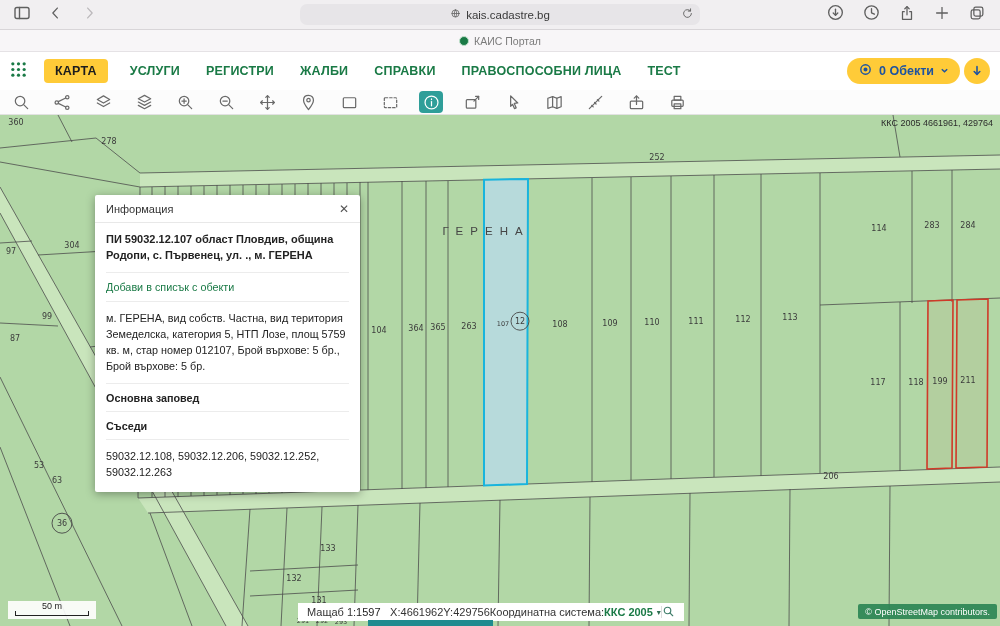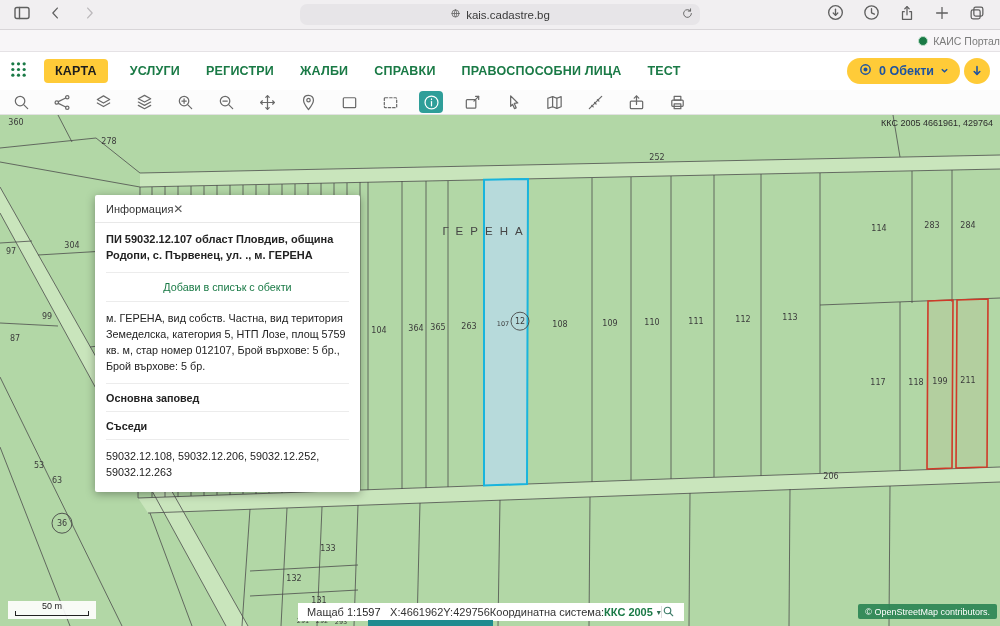--- a/index.html
+++ b/index.html
@@ -13,21 +13,21 @@
   .chrome svg { stroke:#5f5f5f; fill:none; stroke-width:1.4; stroke-linecap:round; stroke-linejoin:round; }
   .chrome-left { display:flex; gap:15px; padding-left:12px; align-items:center; width:270px; }
   .urlbar { margin:0 auto; width:400px; height:21px; background:#e7e5e8; border-radius:7px;
             display:flex; align-items:center; justify-content:center; gap:5px;
             font-size:11.5px; color:#3a3a3a; position:relative; }
   .urlbar .reload { position:absolute; right:6px; top:3px; }
   .chrome-right { display:flex; gap:17px; padding-right:14px; width:270px; justify-content:flex-end; align-items:center; }
 
   .tabstrip { position:absolute; left:0; top:30px; width:1000px; height:22px;
               background:#f8f6f8; border-bottom:1px solid #e5e2e5;
-              display:flex; align-items:center; justify-content:flex-end; gap:5px;
+              display:flex; align-items:center; justify-content:center; gap:5px;
               font-size:10.5px; color:#7b7b7b; }
   .favicon { width:10px; height:10px; border-radius:50%; background:var(--green); display:inline-block; border:1.5px solid #bfe0cb; }
 
   
   .navbar { position:absolute; left:0; top:52px; width:1000px; height:38px; background:#fff;
             display:flex; align-items:center; padding:0 10px; }
   .nav-item { color:var(--green); font-weight:bold; font-size:12.5px; margin:12px 13px;
               letter-spacing:.2px; white-space:nowrap; cursor:pointer; }
   .nav-item.active { background:var(--yellow); color:#1d1d1d; padding:5px 11px; border-radius:4px; margin:16px 9px; }
   .objects-group { margin-left:auto; display:flex; align-items:center; gap:4px; }
@@ -55,26 +55,26 @@
   .sel-parcel { fill:var(--cyanfill); fill-opacity:.88; stroke:var(--cyan); stroke-width:2; }
   .parcel-label { font:8px "DejaVu Sans",sans-serif; fill:#3b3b3b; text-anchor:middle; }
   .parcel-label.small { font-size:6.5px; }
   .parcel-circle { fill:none; stroke:#474747; stroke-width:0.9; }
   .region-label { font-size:11.5px; letter-spacing:7px; fill:#454545; text-anchor:middle; }
   .crs-overlay { position:absolute; right:7px; top:3px; font-size:9px; color:#2c2c2c; }
 
   
   .popup { position:absolute; left:95px; top:195px; width:265px; background:#fff;
            border-radius:2px; box-shadow:0 2px 10px rgba(0,0,0,.35); font-size:10.8px; color:#222; }
-  .popup-header { display:flex; justify-content:flex-start; align-items:center;
+  .popup-header { display:flex; justify-content:space-between; align-items:center;
                   padding:8px 11px 7px; font-size:11px; color:#333; border-bottom:1px solid #e8e8e8; }
   .popup-close { cursor:pointer; color:#555; font-size:12px; line-height:1; }
   .popup-body { padding:9px 11px 10px; }
   .p-title { font-weight:bold; font-size:11px; line-height:1.45; padding-bottom:8px; border-bottom:1px solid #ececec; }
-  .p-link { color:var(--green); padding:8px 0; border-bottom:1px solid #ececec; cursor:pointer;text-align:center; }
+  .p-link { color:var(--green); padding:8px 0; border-bottom:1px solid #ececec; cursor:pointer; }
   .p-text { line-height:1.5; padding:8px 0; border-bottom:1px solid #ececec; }
   .p-sec  { font-weight:bold; padding:8px 0 7px; border-bottom:1px solid #ececec; }
   .p-text.last { border-bottom:none; padding-bottom:2px; }
 
   
   .statusbar { position:absolute; left:298px; top:603px; height:18px; background:#fff;
                display:flex; align-items:center; gap:0; padding:0 9px; font-size:11px; color:#333; }
   .statusbar .lbl { color:#333; }
   .scale-input { width:34px; height:14px; border:none; background:#fff; font-size:11px;
                  font-family:inherit; color:#222; padding:0; }

